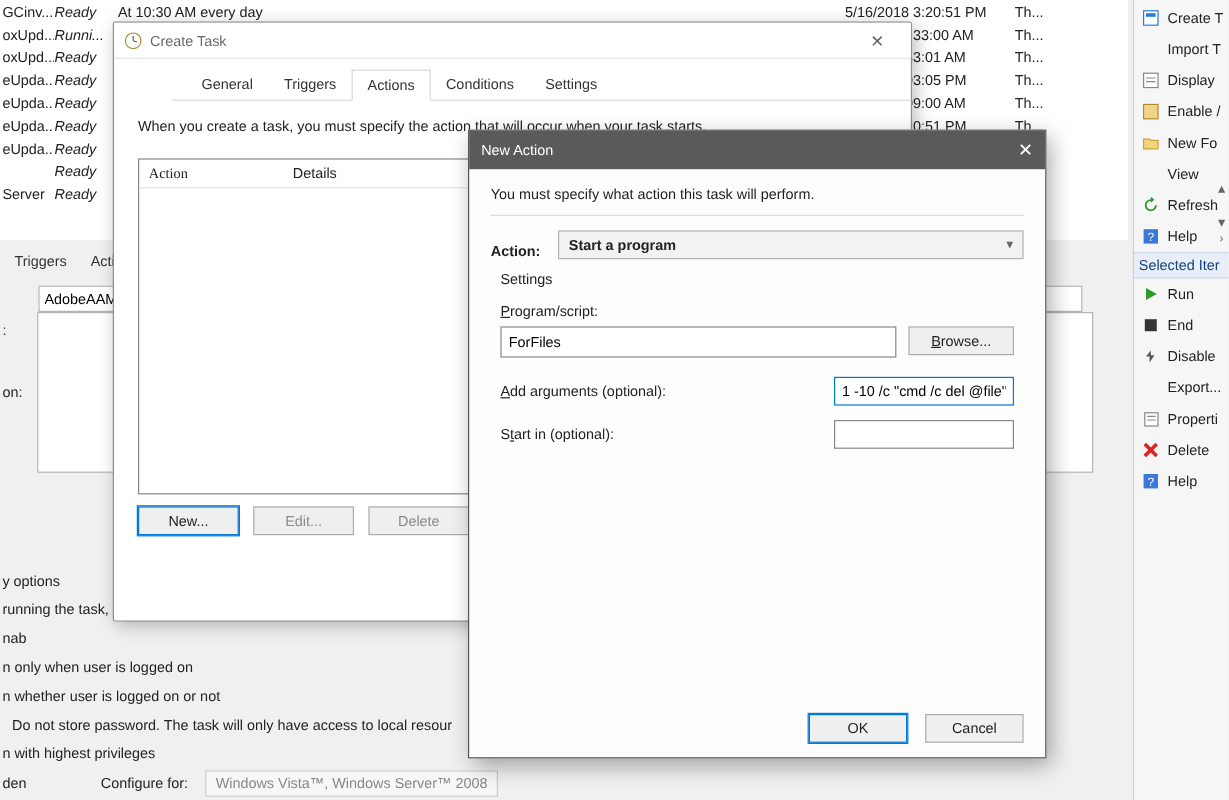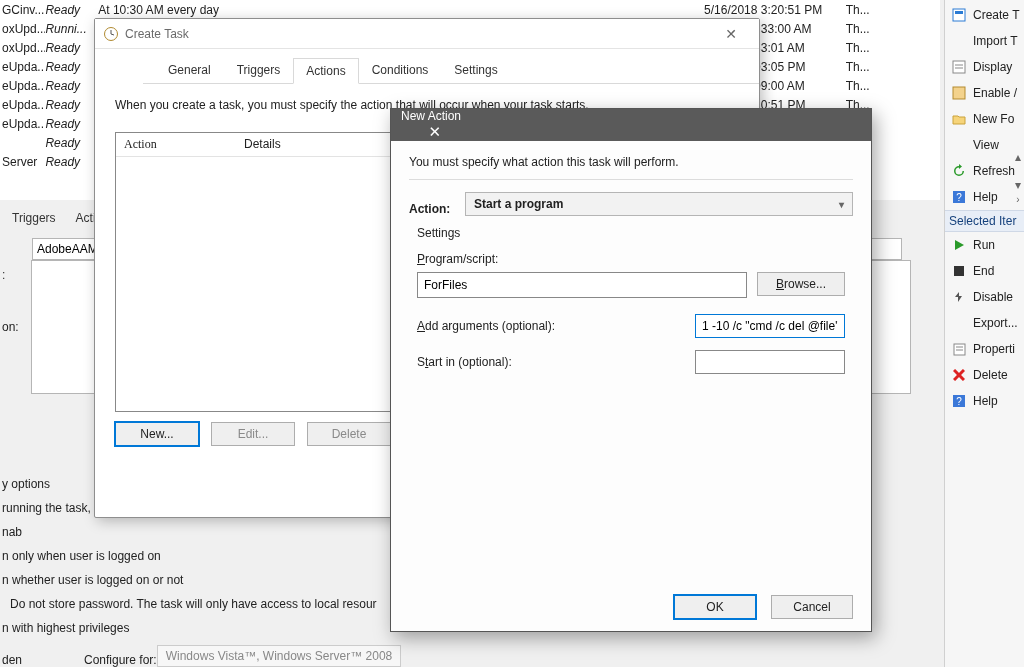--- a/index.html
+++ b/index.html
@@ -53,25 +53,25 @@
 
   .bg-security {
     position: absolute;
     left: 0; top: 472px; padding-left: 2px;
   }
   .bg-security .ln { height: 24px; display: flex; align-items: center; }
 
   .bg-configfor {
     position: absolute;
     left: 0; bottom: 0; height: 28px;
-    display: flex; align-items: flex-end; padding-left: 2px;
+    display: flex; align-items: center; padding-left: 2px;
     width: 600px;
   }
   .bg-configfor .dd {
-    height: 22px; border: 1px solid #ccc; background: #f7f7f7;
+    margin-left: 14px; height: 22px; border: 1px solid #ccc; background: #f7f7f7;
     padding: 0 8px; display: flex; align-items: center; color: #888;
   }
 
   
   .right-panel {
     position: absolute;
     top: 0; right: 0;
     width: 80px;
     height: 667px;
     background: #f6f6f6;
@@ -140,21 +140,21 @@
   .new-action {
     position: absolute;
     left: 390px; top: 108px;
     width: 482px; height: 524px;
     background: #fdfdfd;
     border: 1px solid #555;
     box-shadow: 4px 6px 18px rgba(0,0,0,0.35);
   }
   .na-titlebar {
     height: 32px; background: #5a5a5a; color: #fff;
-    display:flex; padding: 0 10px; flex-direction: column;
+    display:flex; align-items:center; padding: 0 10px;
   }
   .na-titlebar .title { flex:1; font-size:12px; }
   .na-titlebar .close { width:40px; text-align:right; font-size:15px; color:#fff; }
   .na-body { padding: 14px 18px; }
   .na-help { margin-bottom: 10px; }
   .na-hr { border:0; border-top:1px solid #dcdcdc; margin: 6px 0 12px 0; }
   .na-row { display:flex; align-items:flex-end; margin-bottom: 10px; font-weight: bold; }
   .na-row .lbl { width: 56px; }
   .dropdown {
     flex:1; height:24px; border:1px solid #b5b5b5; background:#f2f2f2;

